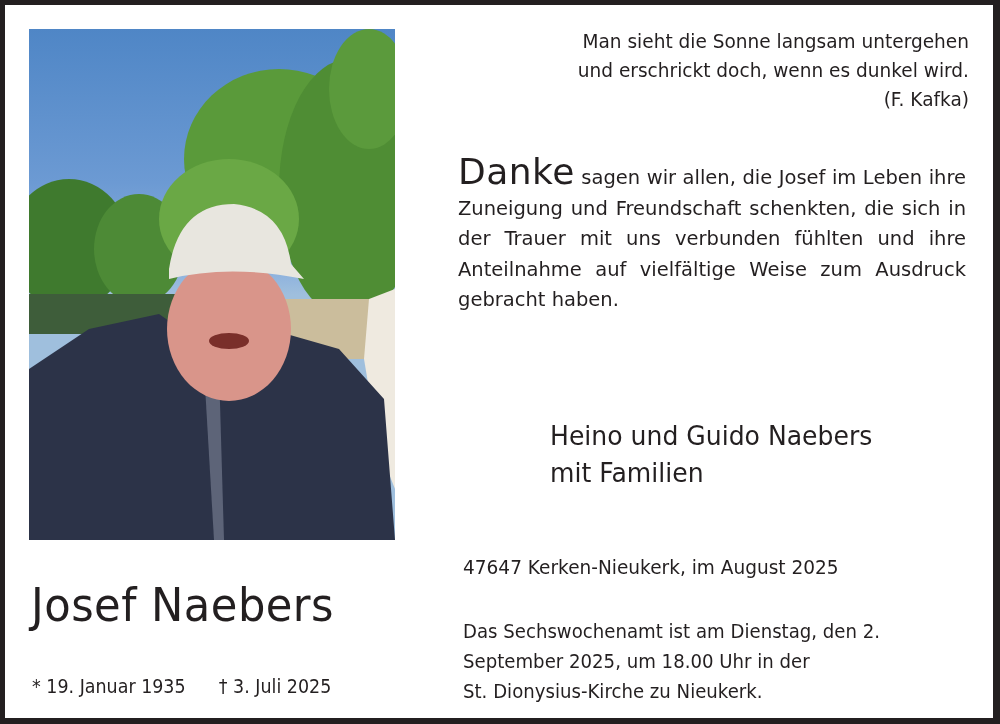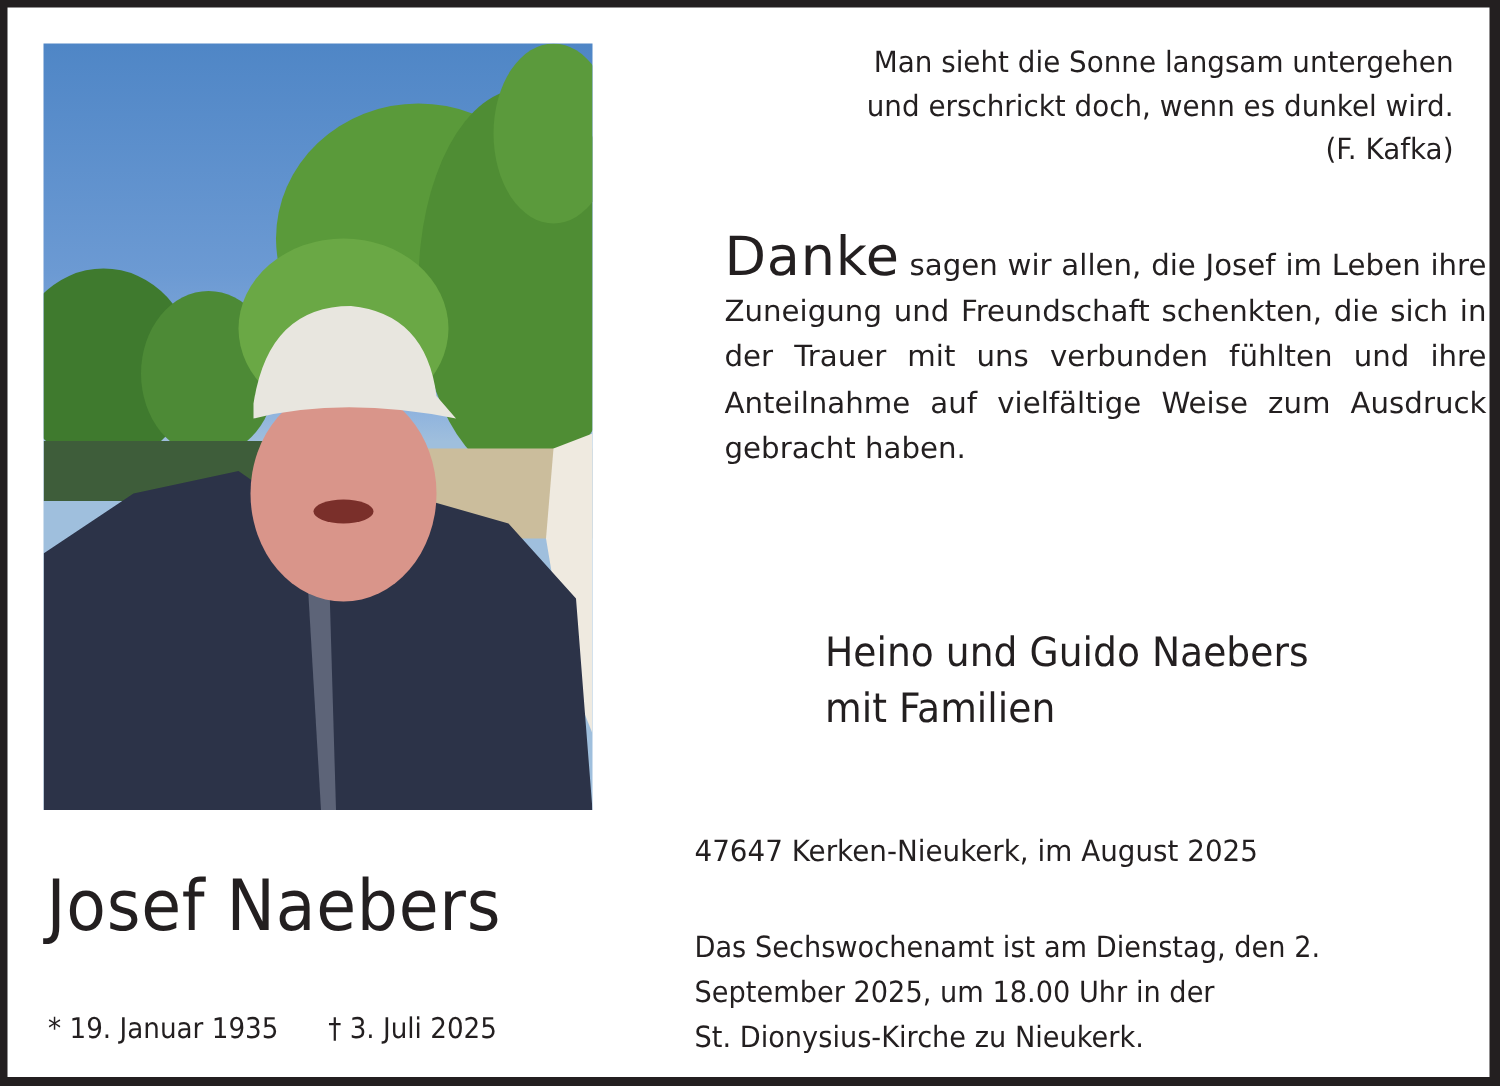--- a/index.html
+++ b/index.html
@@ -31,21 +31,21 @@
       font-size: 19px; white-space: nowrap;
       transform: scaleX(0.92); transform-origin: left;
     }
     .dates .death { margin-left: 30px; }
     .quote {
       position: absolute; right: 24px; top: 22px; width: 520px;
       text-align: right; font-size: 19.5px; line-height: 29px;
       transform: scaleX(0.95); transform-origin: right;
     }
     .thanks {
-      position: absolute; left: 478px; top: 152px; width: 508px;
+      position: absolute; left: 453px; top: 152px; width: 508px;
       font-size: 19.5px; line-height: 30.5px; text-align: justify;
       text-align-last: left;
     }
     .thanks .danke {
       font-size: 36px; line-height: 30px; letter-spacing: 0.5px;
     }
     .family {
       position: absolute; left: 545px; top: 412px;
       font-size: 27px; line-height: 37px; white-space: nowrap;
       transform: scaleX(0.93); transform-origin: left;

